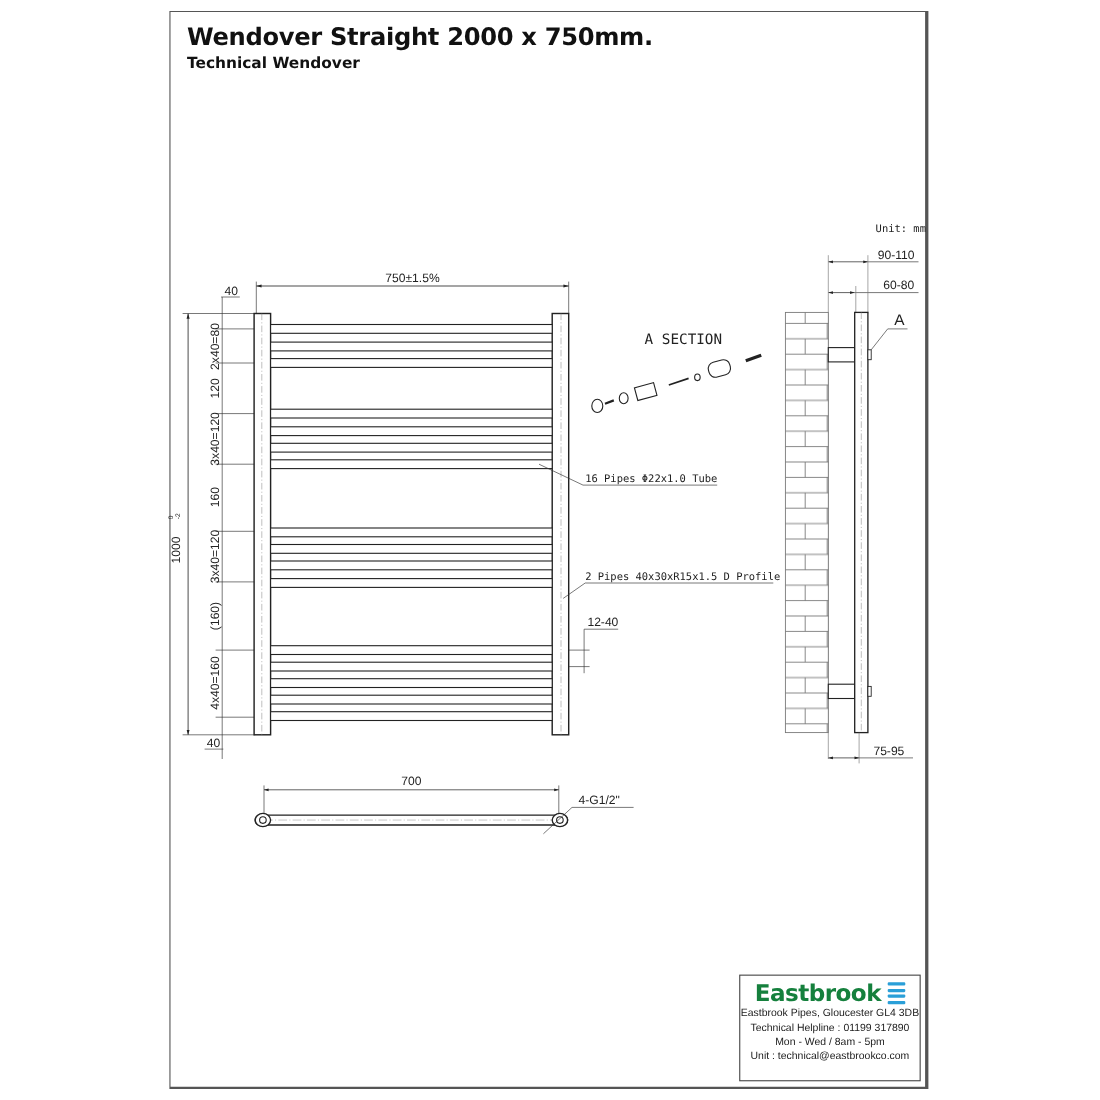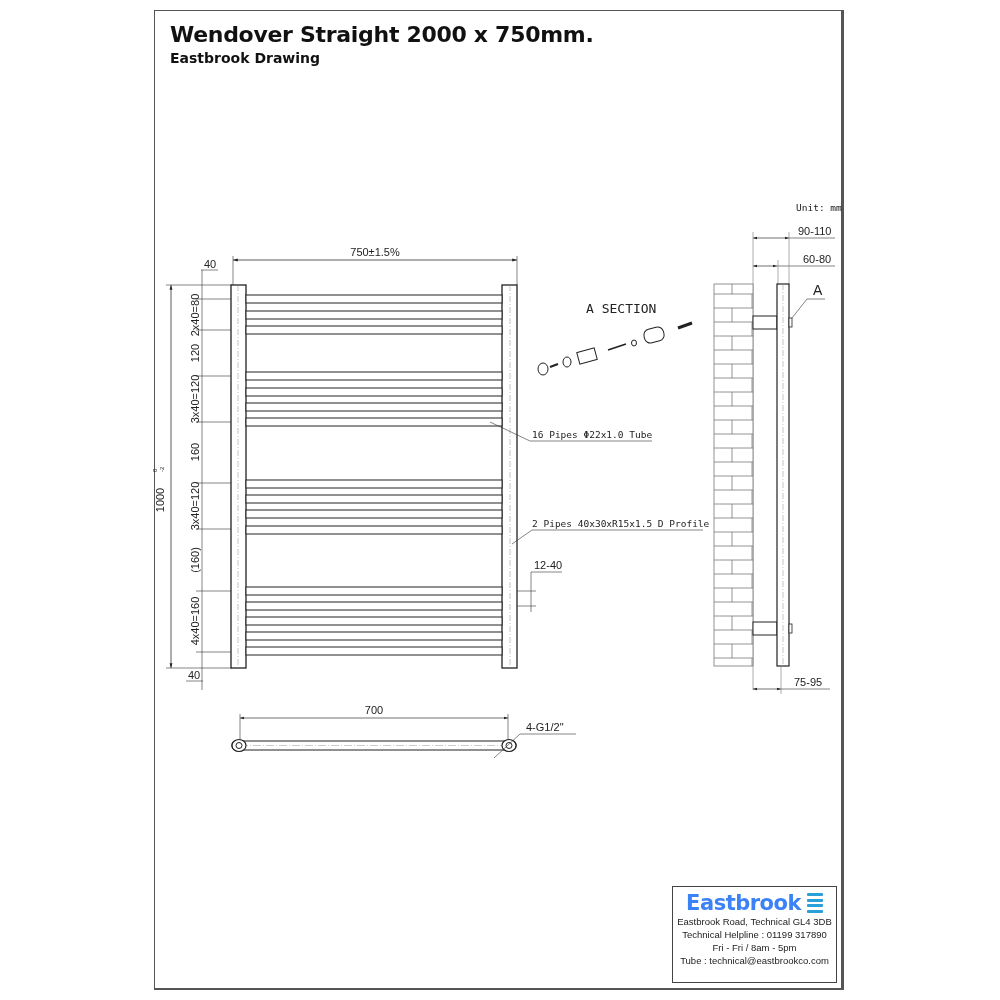--- a/index.html
+++ b/index.html
@@ -6,32 +6,32 @@
   body { width:1000px; height:1000px; position:relative; overflow:hidden; font-family:"DejaVu Sans", sans-serif; color:#111; }
   .frame { position:absolute; left:154px; top:10px; width:690px; height:980px; border:1.5px solid #555; border-right-width:3px; border-bottom-width:2px; box-sizing:border-box; }
   .title { position:absolute; left:170px; top:22px; font-family:"DejaVu Sans", sans-serif; font-weight:bold; font-size:22px; letter-spacing:-0.3px; color:#111; }
   .subtitle { position:absolute; left:170px; top:50px; font-weight:bold; font-size:14px; color:#111; }
   svg.drawing { position:absolute; left:0; top:0; }
   .dim { font-family:"Liberation Sans", sans-serif; font-size:11px; fill:#222; }
   .mono { font-family:"DejaVu Sans Mono", monospace; font-size:9.5px; fill:#222; }
   .sect { font-family:"DejaVu Sans Mono", monospace; font-size:13px; fill:#222; }
   .infobox { position:absolute; left:672px; top:886px; width:165px; height:97px; border:1.5px solid #444; box-sizing:border-box; text-align:center; background:#fff; }
   .brand { display:flex; align-items:center; justify-content:center; margin-top:4px; gap:6px; }
-  .brand-name { font-family:"DejaVu Sans", sans-serif; font-weight:bold; font-size:21px; color:#3b82f6; letter-spacing:-0.5px; }
+  .brand-name { font-family:"DejaVu Sans", sans-serif; font-weight:bold; font-size:21px; color:#15803d; letter-spacing:-0.5px; }
   .brand-icon { width:16px; height:20px; display:flex; flex-direction:column; justify-content:space-between; }
   .brand-icon span { display:block; height:3px; background:#2a9fd8; border-radius:1px; }
   .info-line { font-family:"Liberation Sans", sans-serif; font-size:9.5px; line-height:13px; color:#222; }
 </style>
 </head>
 <body>
 
 <div class="frame"></div>
 
 <div class="title">Wendover Straight 2000 x 750mm.</div>
-<div class="subtitle">Eastbrook Drawing</div>
+<div class="subtitle">Technical Wendover</div>
 
 <svg class="drawing" width="1000" height="1000" viewBox="0 0 1000 1000">
   <defs>
     <marker id="arr" viewBox="0 0 10 10" refX="10" refY="5" markerWidth="6" markerHeight="6" orient="auto-start-reverse">
       <path d="M0,2 L10,5 L0,8 z" fill="#222"></path>
     </marker>
     <pattern id="brick" width="40" height="28" patternUnits="userSpaceOnUse">
       <rect width="40" height="28" fill="#fff"></rect>
       <path d="M0,0 H40 M0,14 H40 M0,28 H40 M12,0 V14 M32,14 V28" stroke="#777" stroke-width="0.8" fill="none"></path>
     </pattern>
@@ -190,17 +190,17 @@
 <div class="infobox">
   <div class="brand">
     <span class="brand-name">Eastbrook</span>
     <span class="brand-icon">
       <span></span>
         <span></span>
         <span></span>
         <span></span>
     </span>
   </div>
-  <div class="info-line">Eastbrook Road, Technical GL4 3DB</div>
+  <div class="info-line">Eastbrook Pipes, Gloucester GL4 3DB</div>
   <div class="info-line">Technical Helpline : 01199 317890</div>
-  <div class="info-line">Fri - Fri / 8am - 5pm</div>
-  <div class="info-line">Tube : technical@eastbrookco.com</div>
+  <div class="info-line">Mon - Wed / 8am - 5pm</div>
+  <div class="info-line">Unit : technical@eastbrookco.com</div>
 </div>
 
 </body></html>

